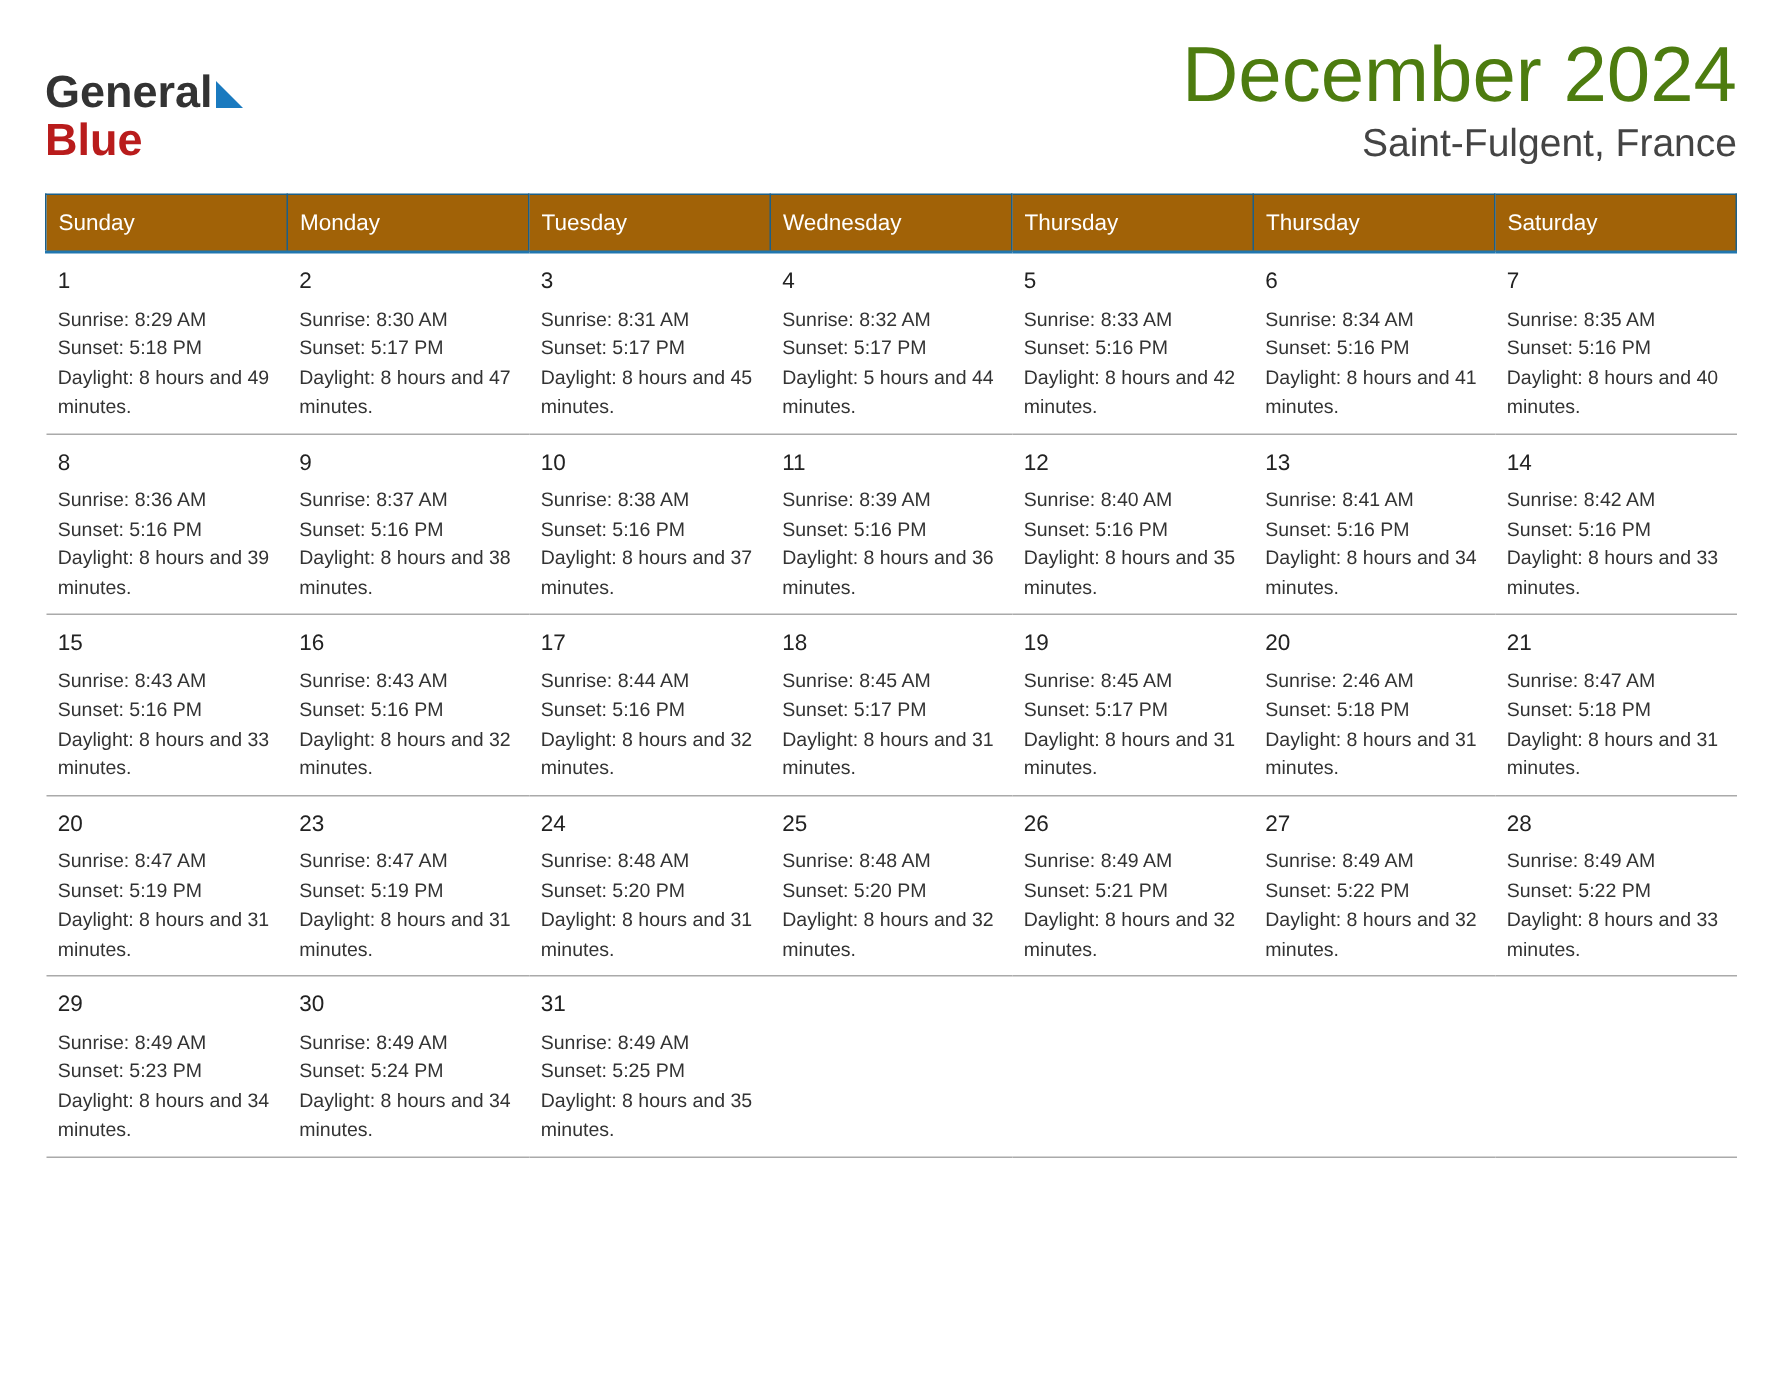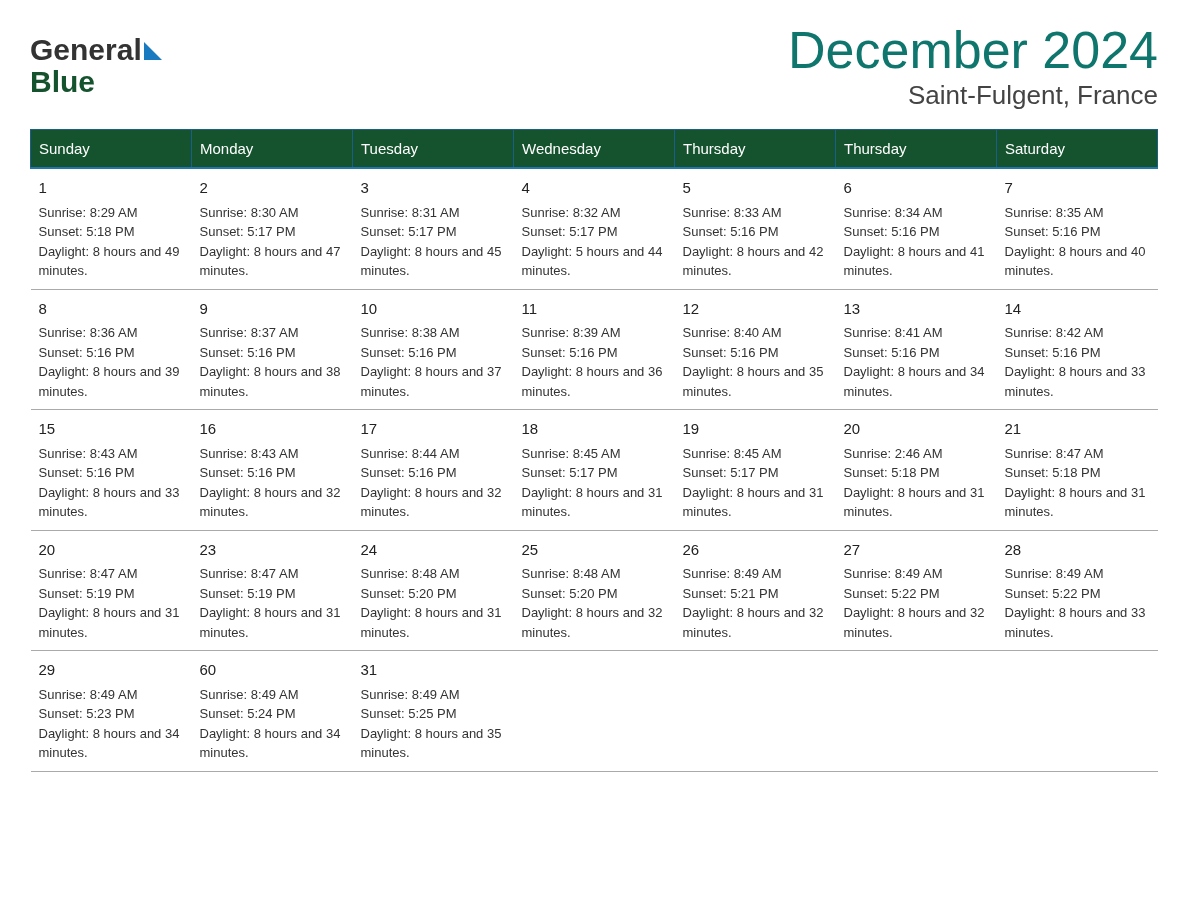--- a/index.html
+++ b/index.html
@@ -7,48 +7,48 @@
       font-family: Arial, sans-serif;
       background: #fff;
       color: #333;
       width: 1188px;
       min-height: 918px;
       padding: 20px 30px;
     }
     .header {
       display: flex;
       justify-content: space-between;
-      align-items: center;
+      align-items: flex-end;
       margin-bottom: 18px;
     }
     .logo-area {
       display: flex;
       flex-direction: column;
       align-items: flex-start;
     }
     .title-area {
       text-align: right;
     }
     .title-area h1 {
       font-size: 52px;
       font-weight: normal;
-      color: #0f766e;
+      color: #4d7c0f;
     }
     .title-area h2 {
       font-size: 26px;
       font-weight: normal;
       color: #444;
     }
     table {
       width: 100%;
       border-collapse: collapse;
       table-layout: fixed;
     }
     thead tr th {
-      background-color: #14532d;
+      background-color: #a16207;
       color: #fff;
       padding: 10px 8px;
       font-size: 15px;
       font-weight: normal;
       text-align: left;
       border: 1px solid #1a5f8a;
     }
     tbody tr td {
       vertical-align: top;
       padding: 8px 8px;
@@ -88,21 +88,21 @@
       height: 0;
       border-style: solid;
       border-width: 18px 0 0 18px;
       border-color: transparent transparent transparent #1a7abf;
       margin-left: 2px;
       margin-bottom: -2px;
     }
     .blue-word {
       font-size: 30px;
       font-weight: bold;
-      color: #14532d;
+      color: #b91c1c;
       margin-top: -2px;
     }
   </style>
 </head>
 <body>
 
 <div class="header">
   <div class="logo-area">
     <div class="logo-wrapper">
       <span class="general-text">General</span>
@@ -306,21 +306,21 @@
       </td>
       </tr>
       <tr>
         <td>
         <span class="day-num">29</span>
         <span class="day-info">Sunrise: 8:49 AM</span><br>
         <span class="day-info">Sunset: 5:23 PM</span><br>
         <span class="day-info">Daylight: 8 hours and 34 minutes.</span>
       </td>
         <td>
-        <span class="day-num">60</span>
+        <span class="day-num">30</span>
         <span class="day-info">Sunrise: 8:49 AM</span><br>
         <span class="day-info">Sunset: 5:24 PM</span><br>
         <span class="day-info">Daylight: 8 hours and 34 minutes.</span>
       </td>
         <td>
         <span class="day-num">31</span>
         <span class="day-info">Sunrise: 8:49 AM</span><br>
         <span class="day-info">Sunset: 5:25 PM</span><br>
         <span class="day-info">Daylight: 8 hours and 35 minutes.</span>
       </td>

